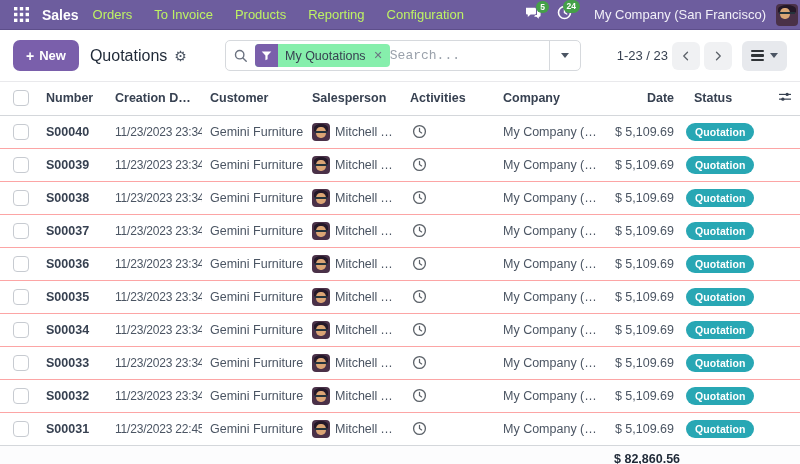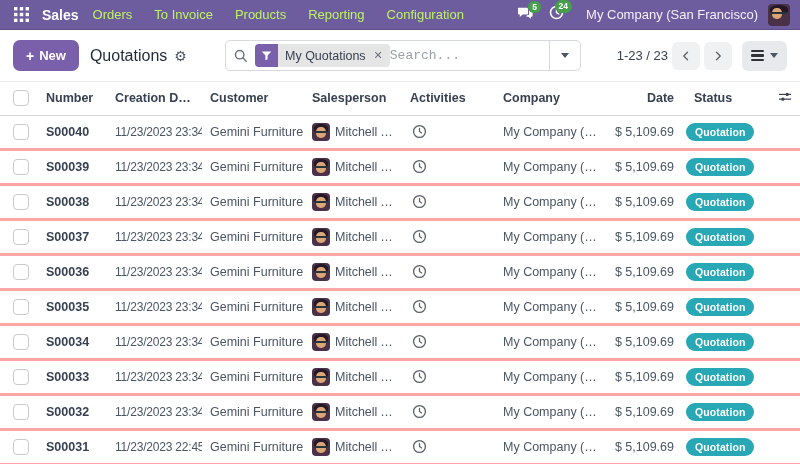--- a/index.html
+++ b/index.html
@@ -1,21 +1,21 @@
 <!DOCTYPE html>
 <html><head>
 <meta charset="utf-8">
 <style>
   * { box-sizing: border-box; margin: 0; padding: 0; }
   html,body { width:800px; height:464px; overflow:hidden; background:#fff;
     font-family:"Liberation Sans","DejaVu Sans",sans-serif; color:#4b5563; }
 
   
   .navbar { height:30px; background:#6d5d9e; border-bottom:1px solid #5d4e8a;
-    display:flex; align-items:center; justify-content:space-between; padding:0 10px 0 8px; }
+    display:flex; align-items:center; justify-content:space-between; padding:0 2px 0 8px; }
   .nav-left, .nav-right { display:flex; align-items:center; }
   .apps-icon { display:flex; align-items:center; justify-content:center; width:26px; height:24px; cursor:pointer; }
   .app-name { color:#fff; font-weight:700; font-size:14px; margin:0 14px 0 8px; cursor:pointer; }
   .nav-menu-item { color:#bef264; font-size:13px; margin-right:22px; cursor:pointer; }
   .nav-iconbtn { position:relative; margin-right:16px; cursor:pointer; display:flex; align-items:center; }
   .nav-badge { position:absolute; top:-5px; right:-8px; background:#45a049; color:#fff;
     font-size:8.5px; font-weight:700; line-height:1; padding:2px 4px; border-radius:8px; }
   .nav-company { color:#f2f0f8; font-size:13px; margin:0 10px 0 6px; cursor:pointer; }
 
   
@@ -36,21 +36,21 @@
   .btn-new { background:#7a5fab; color:#fff; border:none; border-radius:7px; height:31px;
     padding:0 13px; font-size:13px; font-weight:600; cursor:pointer;
     font-family:inherit; display:flex; align-items:center; gap:5px; }
   .btn-new .plus { font-size:14px; font-weight:700; }
   .page-title { font-size:16px; font-weight:500; color:#1f2937; margin-left:11px; white-space:nowrap; }
   .gear-icon { font-size:14px; color:#4b5563; margin-left:7px; cursor:pointer; }
 
   .searchbar { width:356px; height:31px; flex:none; border:1px solid #d6d9dd; border-radius:5px;
     display:flex; align-items:center; padding-left:8px; background:#fff; }
   .search-mag { display:flex; align-items:center; margin-right:7px; }
-  .facet { display:flex; align-items:center; background:#e5e5e5; border-radius:4px;
+  .facet { display:flex; align-items:center; background:#86efac; border-radius:4px;
     overflow:hidden; height:23px; flex:none; }
   .facet-iconbox { width:23px; height:23px; background:#7a5fab; display:flex;
     align-items:center; justify-content:center; }
   .facet-label { font-size:12.5px; color:#374151; padding:0 7px; white-space:nowrap; }
   .facet-remove { font-size:11px; color:#6b7280; padding:0 7px 0 1px; cursor:pointer; }
   .search-input { flex:1; border:none; outline:none; font-size:13px; padding:0 0;
     font-family:Liberation Mono, monospace; color:#374151; min-width:20px; }
   .search-input::placeholder { color:#9aa1ab; }
   .search-caret { border-left:1px solid #d6d9dd; align-self:stretch; display:flex;
     align-items:center; padding:0 11px; cursor:pointer; }
@@ -66,21 +66,21 @@
     margin-left:10px; cursor:pointer; }
   .hamburger { display:flex; flex-direction:column; gap:2px; }
   .hamburger i { display:block; width:13px; height:2.5px; background:#2f3337; border-radius:1px; }
 
   
   table { width:800px; border-collapse:collapse; table-layout:fixed; }
   th, td { font-size:12.5px; text-align:left; padding:0 8px; white-space:nowrap;
     overflow:hidden; height:32px; vertical-align:middle; }
   thead th { color:#374151; font-weight:600; height:33px; border-bottom:1px solid #d4d7db;
     text-overflow:ellipsis; cursor:pointer;margin-left:28px; }
-  tbody tr { border-bottom:3px solid #fca5a5; cursor:pointer; }
+  tbody tr { border-bottom:1px solid #fca5a5; cursor:pointer; }
   tbody td { color:#4b5563; }
   .c-number { font-weight:600; color:#374151; }
   .c-date { font-size:12px; letter-spacing:-0.2px; padding-right:0; }
   .c-total, .th-total { text-align:right; }
   .c-sales { display:flex; align-items:center; gap:5px; height:32px; }
   .sp-name { overflow:hidden; text-overflow:ellipsis; white-space:nowrap; }
   .c-company span { display:block; overflow:hidden; text-overflow:ellipsis; padding-left:7px; }
   .checkbox { display:inline-block; width:16px; height:16px; border:1px solid #c7cbd1;
     border-radius:4px; background:#fff; vertical-align:middle; cursor:pointer; margin-left:5px; }
   .status-badge { display:inline-block; background:#28a7b4; color:#fff; font-size:10.5px;

